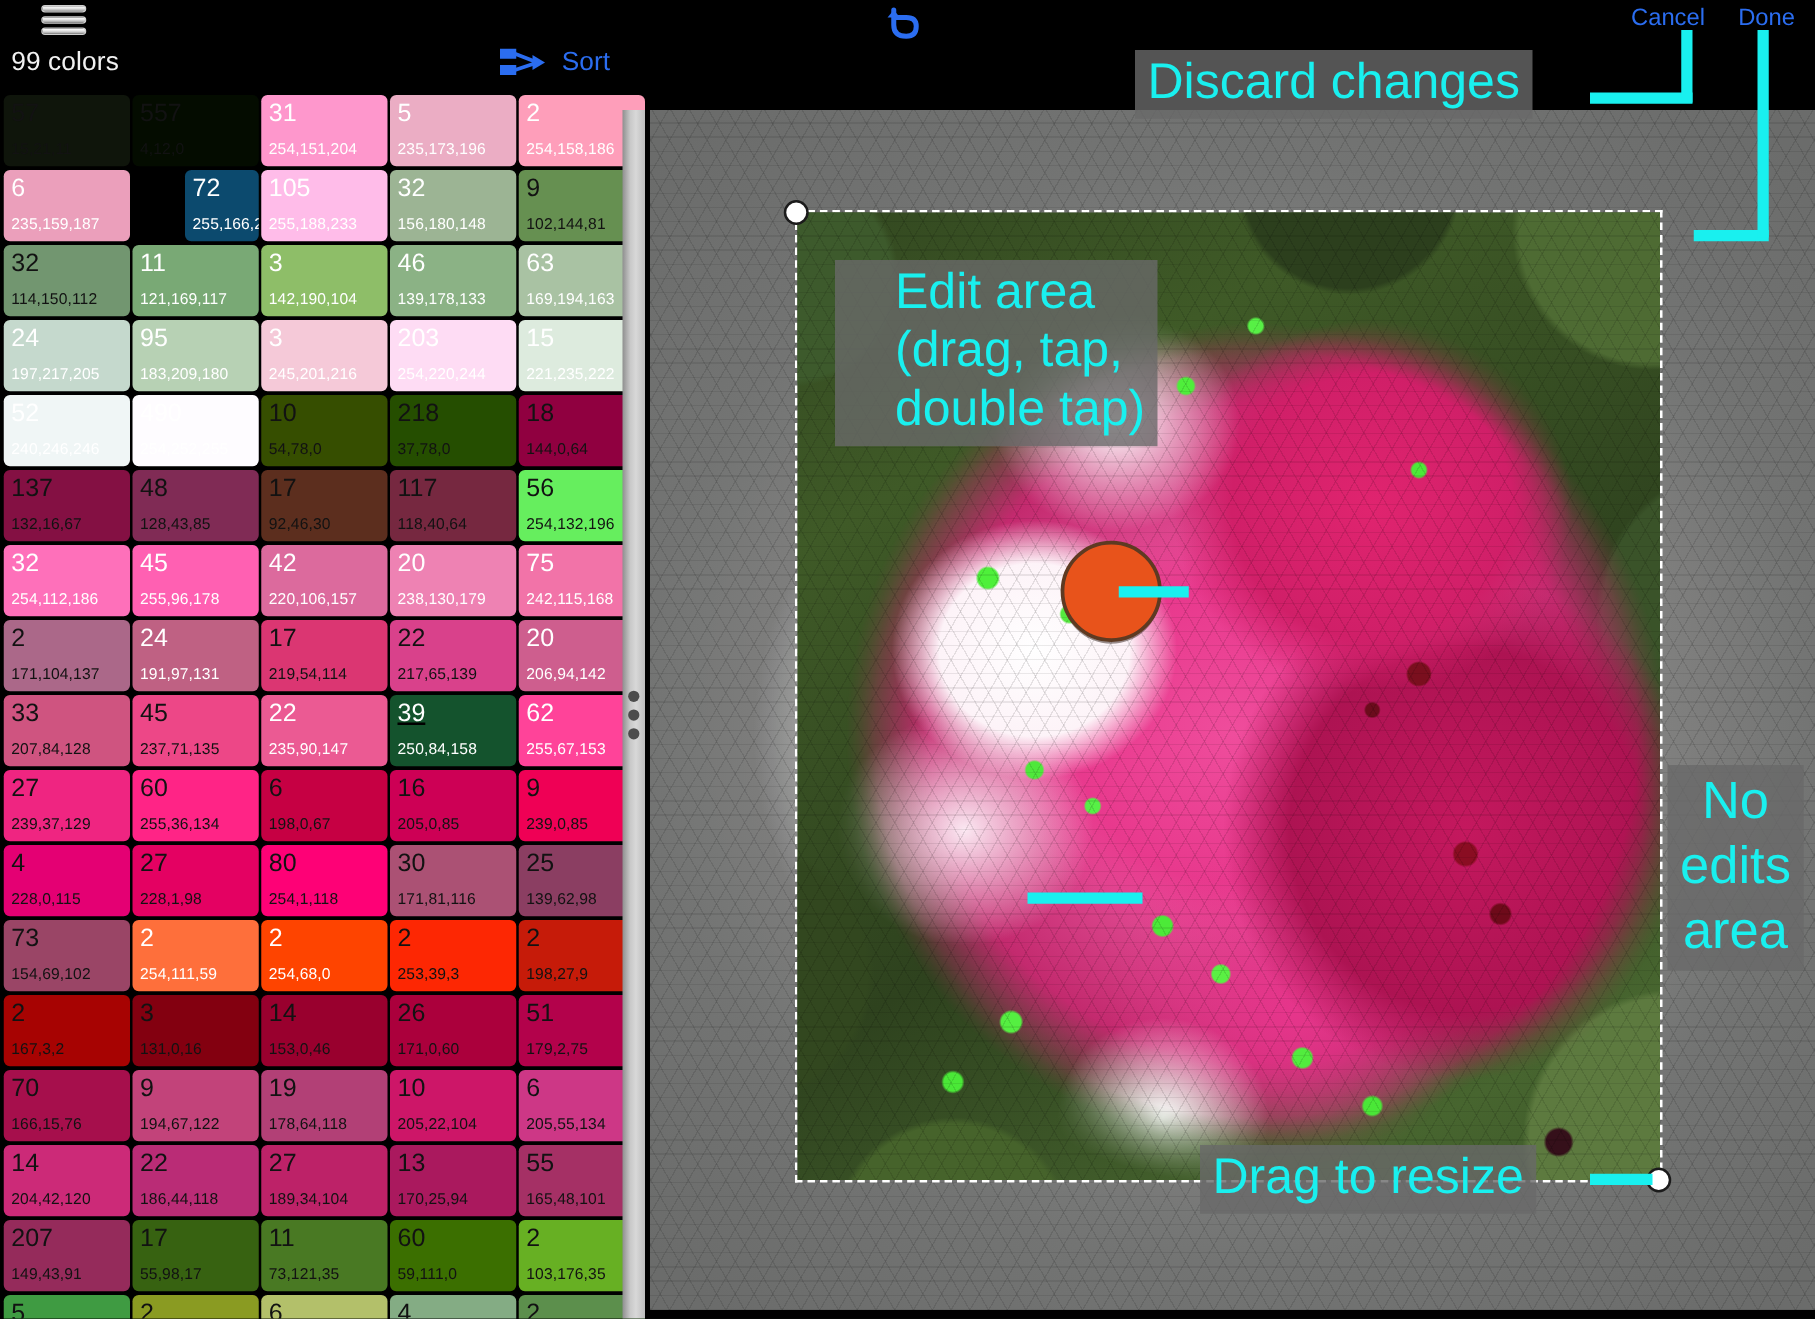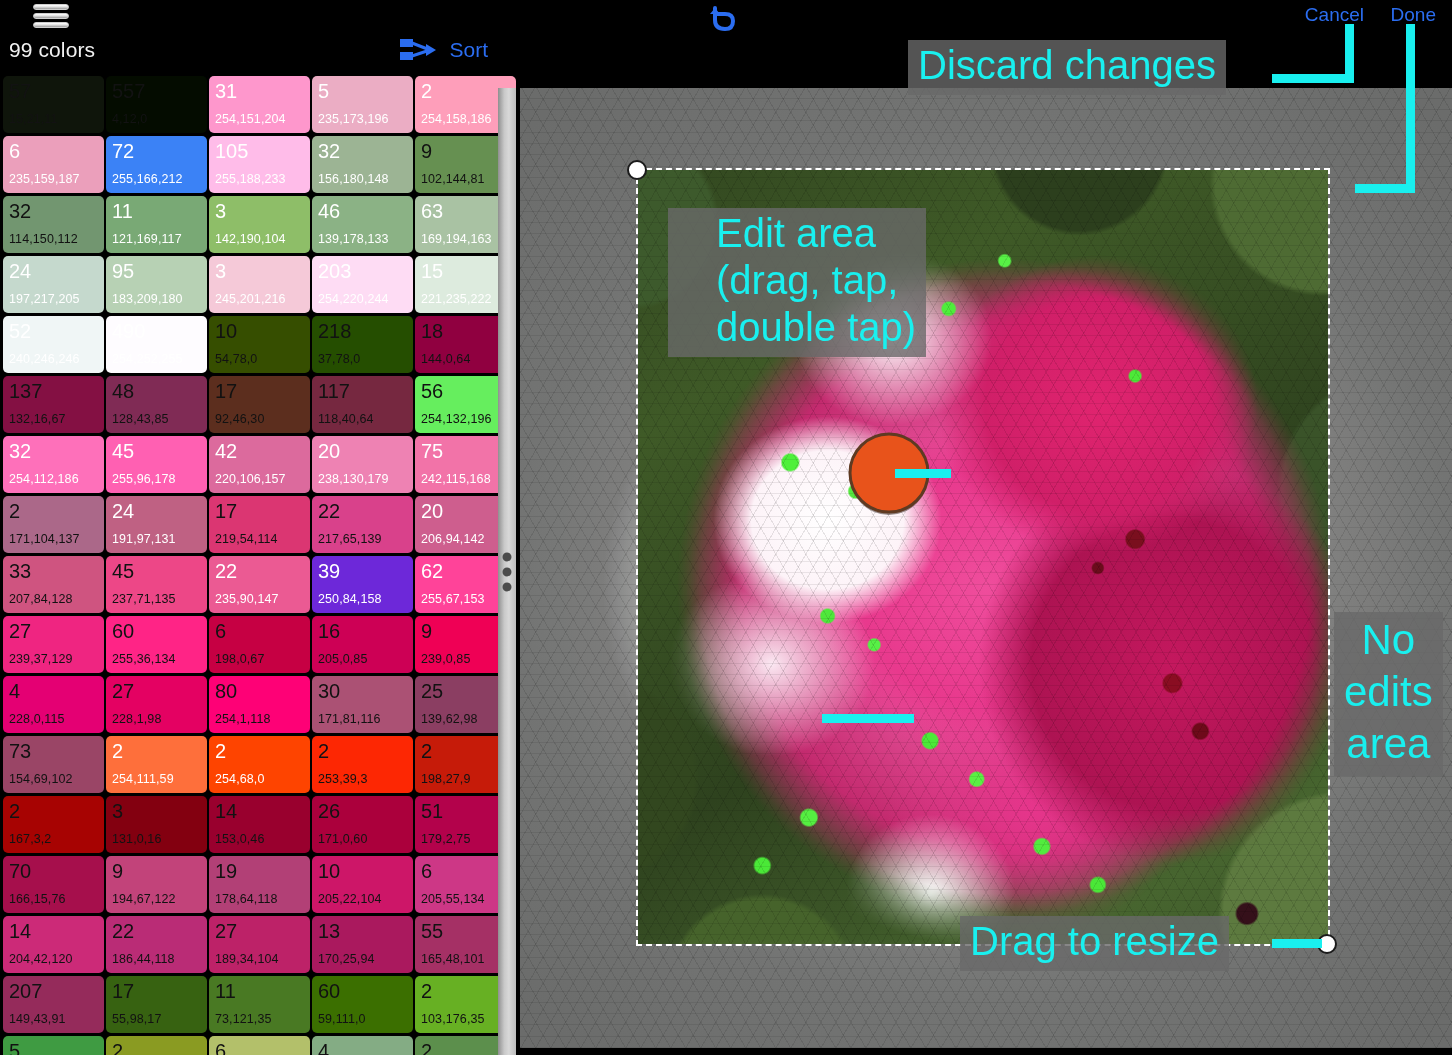--- a/index.html
+++ b/index.html
@@ -241,21 +241,21 @@
           <span class="rgb">235,173,196</span>
         </div>
         <div class="swatch dark" style="background: rgb(254, 158, 186);">
           <span class="cnt">2</span>
           <span class="rgb">254,158,186</span>
         </div>
         <div class="swatch dark" style="background: rgb(235, 159, 187);">
           <span class="cnt">6</span>
           <span class="rgb">235,159,187</span>
         </div>
-        <div class="swatch dark" style="background: #3b82f6;">
+        <div class="swatch dark" style="background: #0c4a6e; margin-left: 42px;">
           <span class="cnt">72</span>
           <span class="rgb">255,166,212</span>
         </div>
         <div class="swatch dark" style="background: rgb(255, 188, 233);">
           <span class="cnt">105</span>
           <span class="rgb">255,188,233</span>
         </div>
         <div class="swatch dark" style="background: rgb(156, 180, 148);">
           <span class="cnt">32</span>
           <span class="rgb">156,180,148</span>
@@ -389,21 +389,21 @@
           <span class="rgb">207,84,128</span>
         </div>
         <div class="swatch light" style="background: rgb(237, 71, 135);">
           <span class="cnt">45</span>
           <span class="rgb">237,71,135</span>
         </div>
         <div class="swatch dark" style="background: rgb(235, 90, 147);">
           <span class="cnt">22</span>
           <span class="rgb">235,90,147</span>
         </div>
-        <div class="swatch dark" style="background: #6d28d9;">
+        <div class="swatch dark" style="background: #14532d; text-decoration: underline;">
           <span class="cnt">39</span>
           <span class="rgb">250,84,158</span>
         </div>
         <div class="swatch dark" style="background: rgb(255, 67, 153);">
           <span class="cnt">62</span>
           <span class="rgb">255,67,153</span>
         </div>
         <div class="swatch light" style="background: rgb(239, 37, 129);">
           <span class="cnt">27</span>
           <span class="rgb">239,37,129</span>

